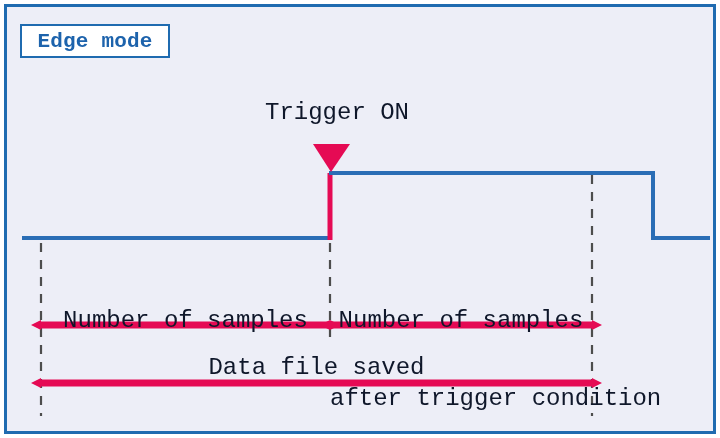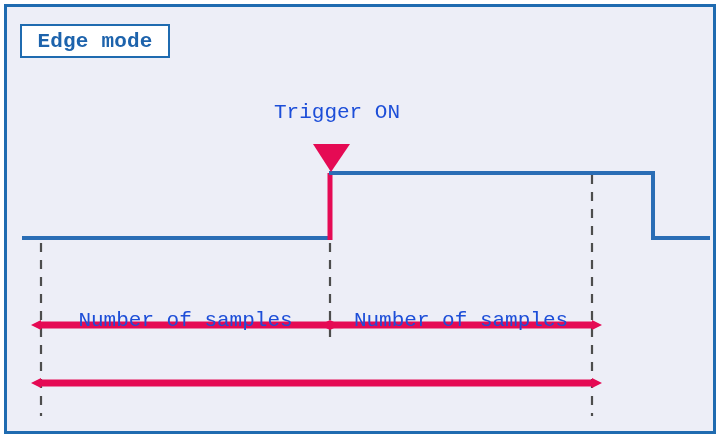--- a/index.html
+++ b/index.html
@@ -52,22 +52,22 @@
   #canvas {
     position: absolute;
     left: 0;
     top: 0;
     width: 720px;
     height: 438px;
   }
   
   .fig-label {
     position: absolute;
-    color: #1d4ed8;
-    font-size: 21px;
+    color: #0f172a;
+    font-size: 24px;
     line-height: 26px;
     text-align: center;
     white-space: pre;
   }
   #trigger-on-label {
     left: 0;
     top: 100px;
     width: 674px;
     text-align: center;
   }
@@ -130,16 +130,18 @@
   </svg>
 
   <div class="fig-label" id="trigger-on-label">Trigger ON</div>
 
   <div class="fig-label" id="label-before">
     <div>Number of samples</div>
   </div>
 
   <div class="fig-label" id="label-after">
     <div>Number of samples</div>
+    <div>after trigger condition</div>
   </div>
 
+  <div class="fig-label" id="label-saved">Data file saved</div>
 
 </div>
 
 </body></html>

